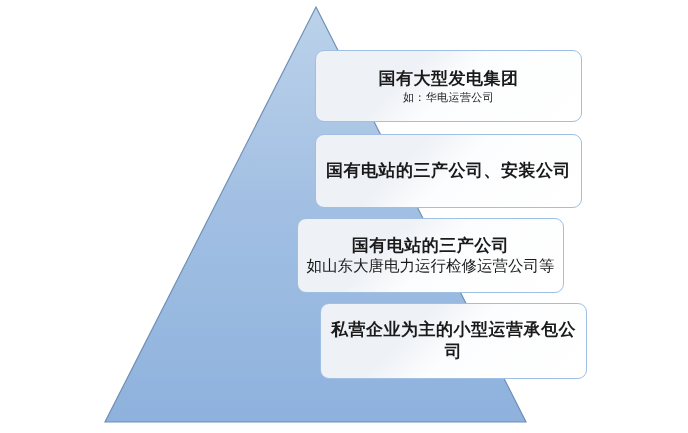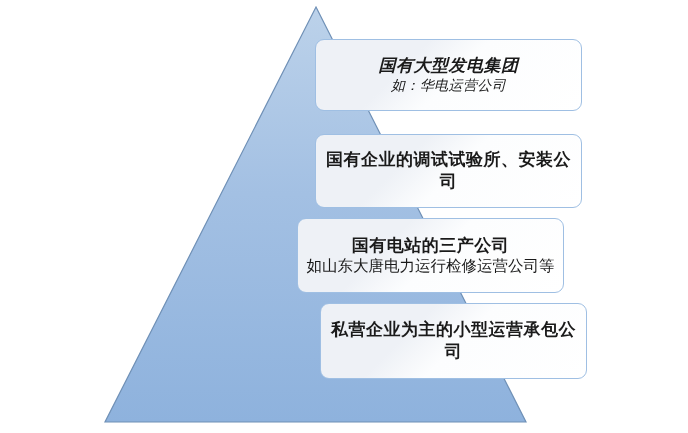--- a/index.html
+++ b/index.html
@@ -54,37 +54,37 @@
     line-height: 1.28;
   }
   .line.title {
     font-weight: bold;
     font-size: 17px;
     letter-spacing: 0.5px;
     font-family: "Liberation Serif", "DejaVu Serif", serif;
   }
   .line.sub-serif {
     font-weight: normal;
-    font-size: 14px;
+    font-size: 11px;
     letter-spacing: 0.4px;
     font-family: "Liberation Serif", "DejaVu Serif", serif;
   }
   .line.sub-sans {
     font-weight: normal;
     font-size: 15.5px;
     letter-spacing: 0px;
     font-family: "Liberation Sans", "DejaVu Sans", sans-serif;
   }
   .line.title-wrap {
     white-space: normal;
     width: 250px;
   }
 
   
-  #box-1 { left: 315px; top: 39px;  width: 267px; height: 72px; font-style: italic; }
+  #box-1 { left: 315px; top: 50px;  width: 267px; height: 72px; }
   #box-2 { left: 315px; top: 134px; width: 267px; height: 74px; }
   #box-3 { left: 297px; top: 218px; width: 267px; height: 75px; }
   #box-4 { left: 320px; top: 303px; width: 267px; height: 76px; }
 </style>
 </head>
 <body>
 
 <div id="canvas">
 
   <div class="pyramid-wrap">
@@ -99,21 +99,21 @@
       <polygon points="316,7 526,422 105,422" fill="url(#pyrGrad)" stroke="#6f90b6" stroke-width="1.2"></polygon>
     </svg>
   </div>
 
   <div class="layer-box" id="box-1">
     <div class="line title">国有大型发电集团</div>
     <div class="line sub-serif">如：华电运营公司</div>
   </div>
 
   <div class="layer-box" id="box-2">
-    <div class="line title title-wrap">国有企业的调试试验所、安装公司</div>
+    <div class="line title title-wrap">国有电站的三产公司、安装公司</div>
   </div>
 
   <div class="layer-box" id="box-3">
     <div class="line title">国有电站的三产公司</div>
     <div class="line sub-sans">如山东大唐电力运行检修运营公司等</div>
   </div>
 
   <div class="layer-box" id="box-4">
     <div class="line title title-wrap">私营企业为主的小型运营承包公司</div>
   </div>

